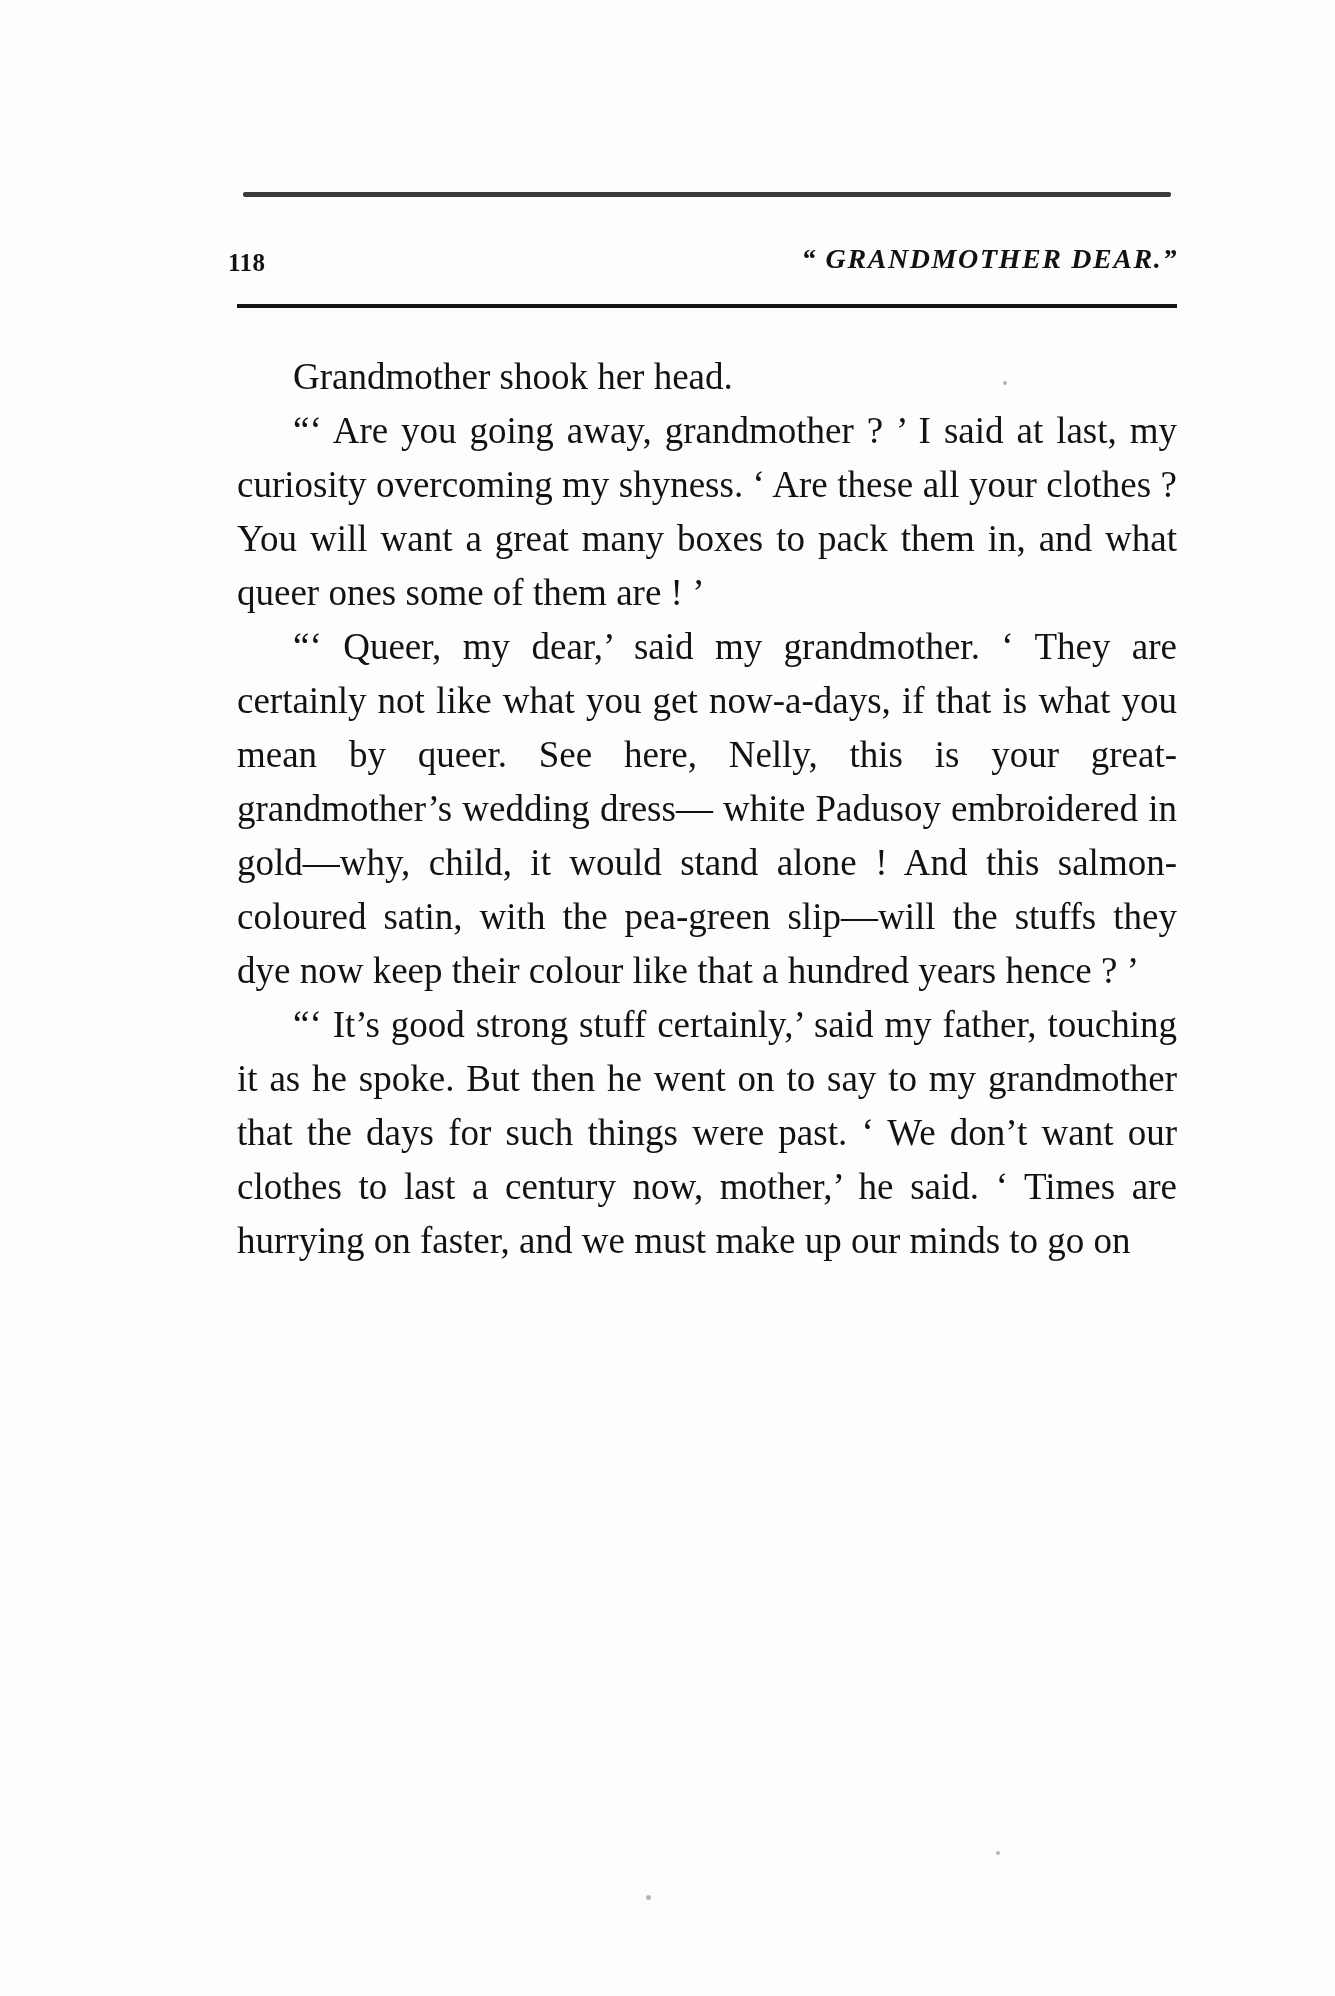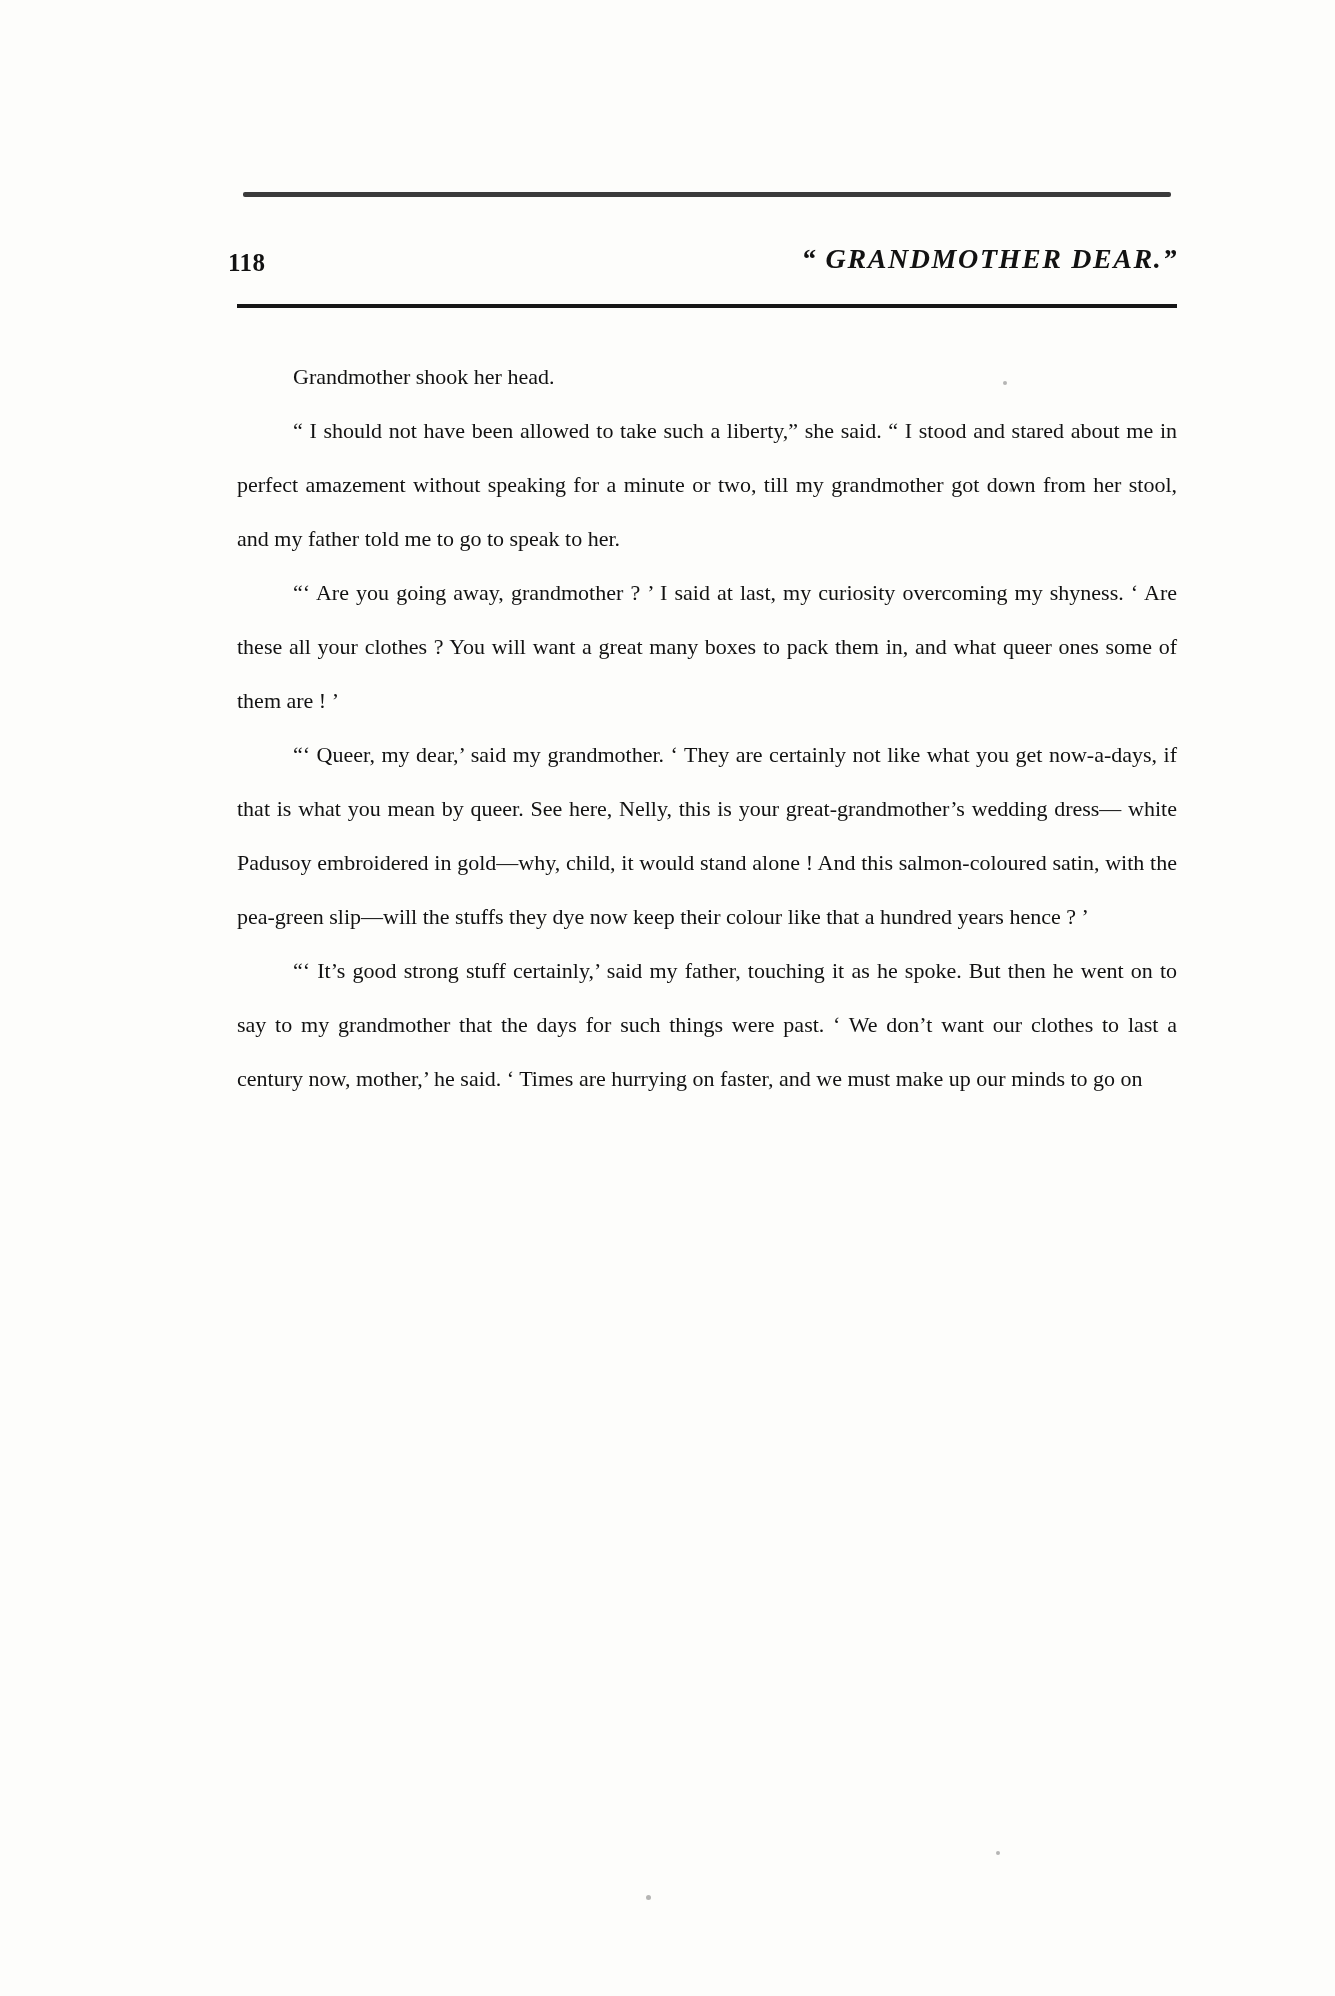--- a/index.html
+++ b/index.html
@@ -97,21 +97,21 @@
     background: #161616;
   }
 
   
   .body-text {
     position: absolute;
     left: 237px;
     top: 350px;
     width: 940px;
     font-family: "Liberation Serif", serif;
-    font-size: 22px;
+    font-size: 37px;
     line-height: 54px;
     color: #121212;
     text-align: justify;
     text-justify: inter-word;
   }
 
   .body-text p {
     margin: 0;
     text-indent: 56px;
   }
@@ -149,21 +149,20 @@
 
   <div class="header-row">
     <div class="folio">118</div>
     <div class="running-head">“ GRANDMOTHER  DEAR.”</div>
   </div>
 
   <div class="header-rule-bottom"></div>
 
   <div class="body-text">
     <p>Grandmother shook her head.</p>
-    <p>“ I should not have been allowed to take such a liberty,” she said.  “ I stood and stared about me in perfect amazement without speaking for a minute or two, till my grandmother got down from her stool, and my father told me to go to speak to her.</p>
     <p>“‘ Are you going away, grandmother ? ’ I said at last, my curiosity overcoming my shyness.  ‘ Are these all your clothes ?  You will want a great many boxes to pack them in, and what queer ones some of them are ! ’</p>
     <p>“‘ Queer, my dear,’ said my grandmother.  ‘ They are certainly not like what you get now-a-days, if that is what you mean by queer.  See here, Nelly, this is your great-grandmother’s wedding dress— white Padusoy embroidered in gold—why, child, it would stand alone !  And this salmon-coloured satin, with the pea-green slip—will the stuffs they dye now keep their colour like that a hundred years hence ? ’</p>
     <p class="last-line-full">“‘ It’s good strong stuff certainly,’ said my father, touching it as he spoke.  But then he went on to say to my grandmother that the days for such things were past.  ‘ We don’t want our clothes to last a century now, mother,’ he said.  ‘ Times are hurrying on faster, and we must make up our minds to go on</p>
   </div>
 
   <span class="speck s1"></span>
   <span class="speck s2"></span>
   <span class="speck s3"></span>
   <span class="speck s4"></span>
 </div>

